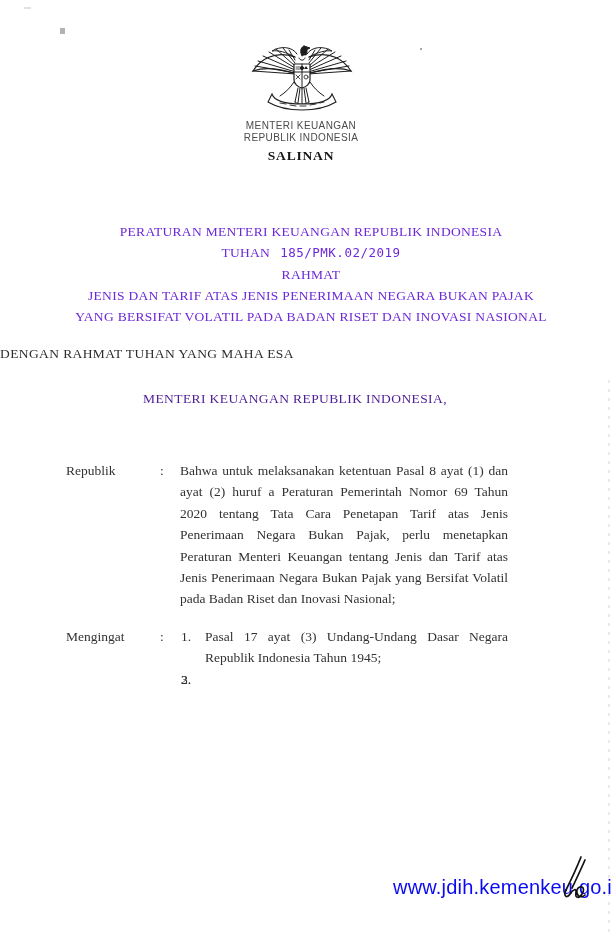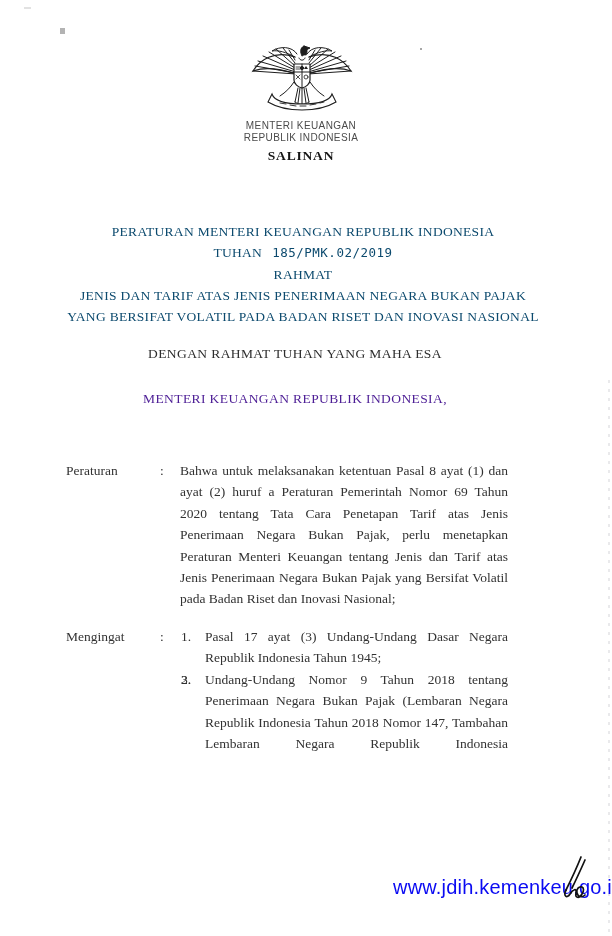--- a/index.html
+++ b/index.html
@@ -37,40 +37,40 @@
     font-weight: bold;
     font-size: 13.5px;
     letter-spacing: 0.8px;
     color: #161616;
   }
 
   
   .title-block {
     position: absolute;
     top: 221px;
-    left: 8px;
+    left: 16px;
     width: 590px;
     text-align: center;
     font-size: 13.5px;
     line-height: 21.3px;
     letter-spacing: 0.3px;
-    color: #0c4a6e;
+    color: #6d28d9;
   }
   .nomor-value {
     font-family: "DejaVu Sans Mono", monospace;
     font-size: 12.5px;
     letter-spacing: 0.5px;
     margin-left: 10px;
   }
   .invocation {
     position: absolute;
     top: 346px;
     left: 0;
     width: 590px;
-    text-align: center;
+    text-align: left;
     font-size: 13.5px;
     letter-spacing: 0.4px;
     color: #2d2d2d;
   }
   .authority {
     position: absolute;
     top: 391px;
     left: 0;
     width: 590px;
     text-align: center;
@@ -185,38 +185,37 @@
     </div>
     <div>RAHMAT</div>
     <div>JENIS DAN TARIF ATAS JENIS PENERIMAAN NEGARA BUKAN PAJAK</div>
     <div>YANG BERSIFAT VOLATIL PADA BADAN RISET DAN INOVASI NASIONAL</div>
   </div>
 
   <div class="invocation">DENGAN RAHMAT TUHAN YANG MAHA ESA</div>
   <div class="authority">MENTERI KEUANGAN REPUBLIK INDONESIA,</div>
 
   <div class="section" id="menimbang">
-    <span class="section-label">Peraturan</span>
+    <span class="section-label">Republik</span>
     <span class="section-colon">:</span>
     <div class="section-body">Bahwa untuk melaksanakan ketentuan Pasal 8 ayat (1) dan ayat (2) huruf a Peraturan Pemerintah Nomor 69 Tahun 2020 tentang Tata Cara Penetapan Tarif atas Jenis Penerimaan Negara Bukan Pajak, perlu menetapkan Peraturan Menteri Keuangan tentang Jenis dan Tarif atas Jenis Penerimaan Negara Bukan Pajak yang Bersifat Volatil pada Badan Riset dan Inovasi Nasional;</div>
   </div>
 
   <div class="section" id="mengingat">
     <span class="section-label">Mengingat</span>
     <span class="section-colon">:</span>
     <div class="legal-item">
       <span class="item-number">1.</span>
       <div class="item-text">Pasal 17 ayat (3) Undang-Undang Dasar Negara Republik Indonesia Tahun 1945;</div>
     </div>
     <div class="legal-item">
       <span class="item-number">2.</span>
     </div>
     <div class="legal-item cutoff">
       <span class="item-number">3.</span>
-      <div class="item-text">Undang-Undang Nomor 9 Tahun 2018 tentang Penerimaan Negara Bukan Pajak (Lembaran Negara Republik Indonesia Tahun 2018 Nomor 147, Tambahan Lembaran Negara Republik Indonesia</div>
     </div>
   </div>
 
   <a class="footer-url" href="#" style="color: rgb(10, 10, 242);">www.jdih.kemenkeu.go.id</a>
   <div class="initials-wrap">
     <svg viewBox="0 0 34 50" width="34" height="50" fill="none" stroke="#121212" stroke-width="1.7" stroke-linecap="round">
       <path d="M26,3 C22,13 17,24 11,36"></path>
       <path d="M30,6 C26,15 22,24 17,34"></path>
       <path d="M11,36 c-3,6 1,9 4,4 c3,-5 7,-6 6,-1 c-1,5 3,6 6,1 c2,-3 2,-6 0,-7 c-3,-1 -6,2 -5,6 c1,4 5,5 8,2"></path>
     </svg>

